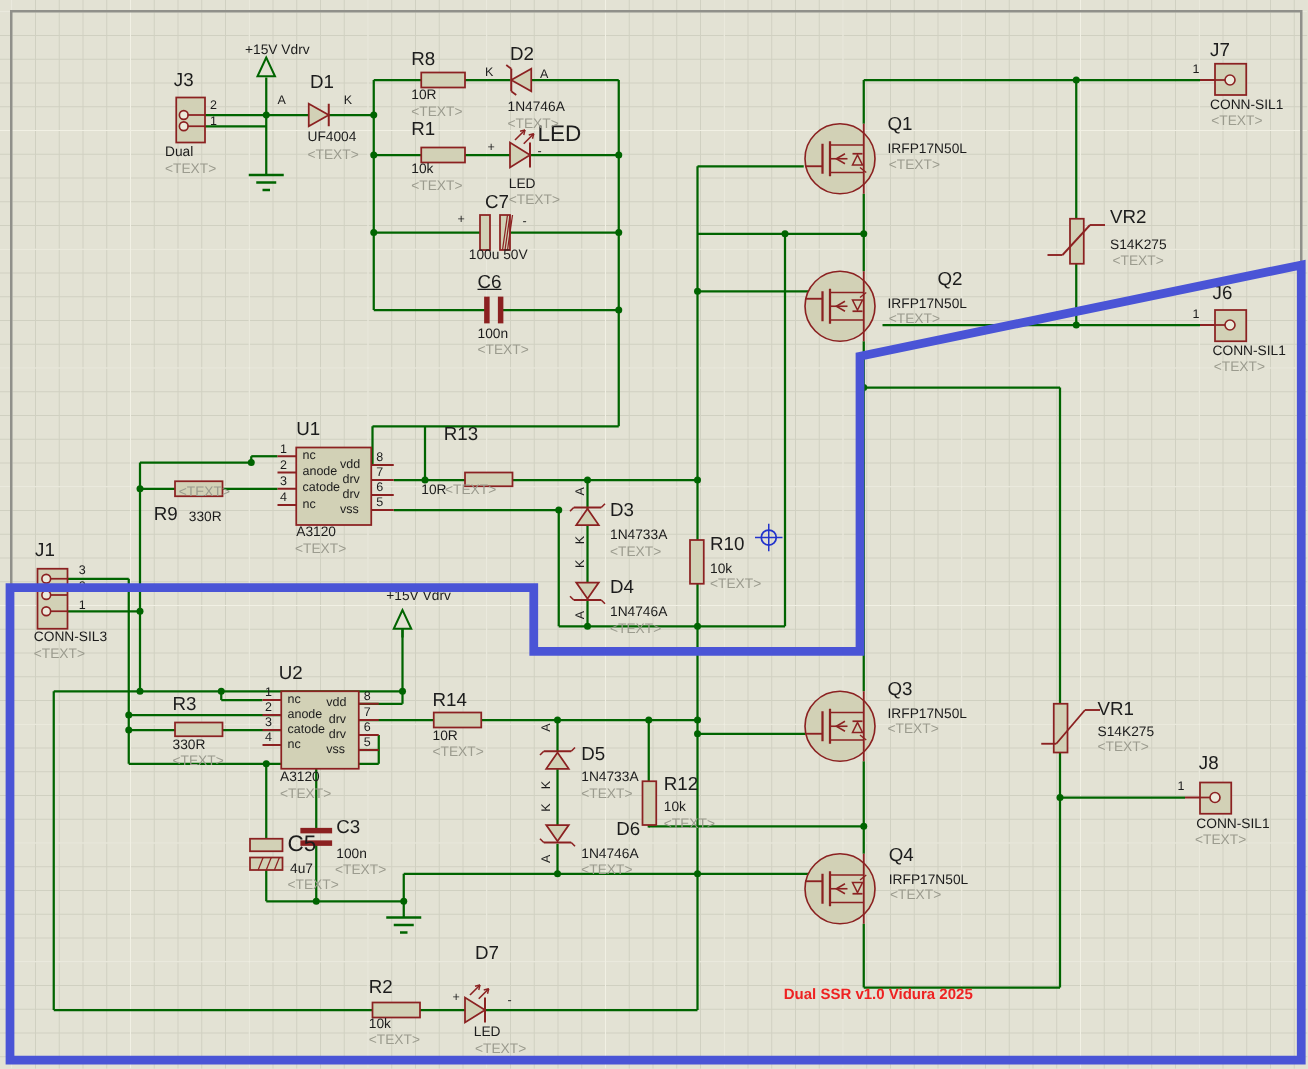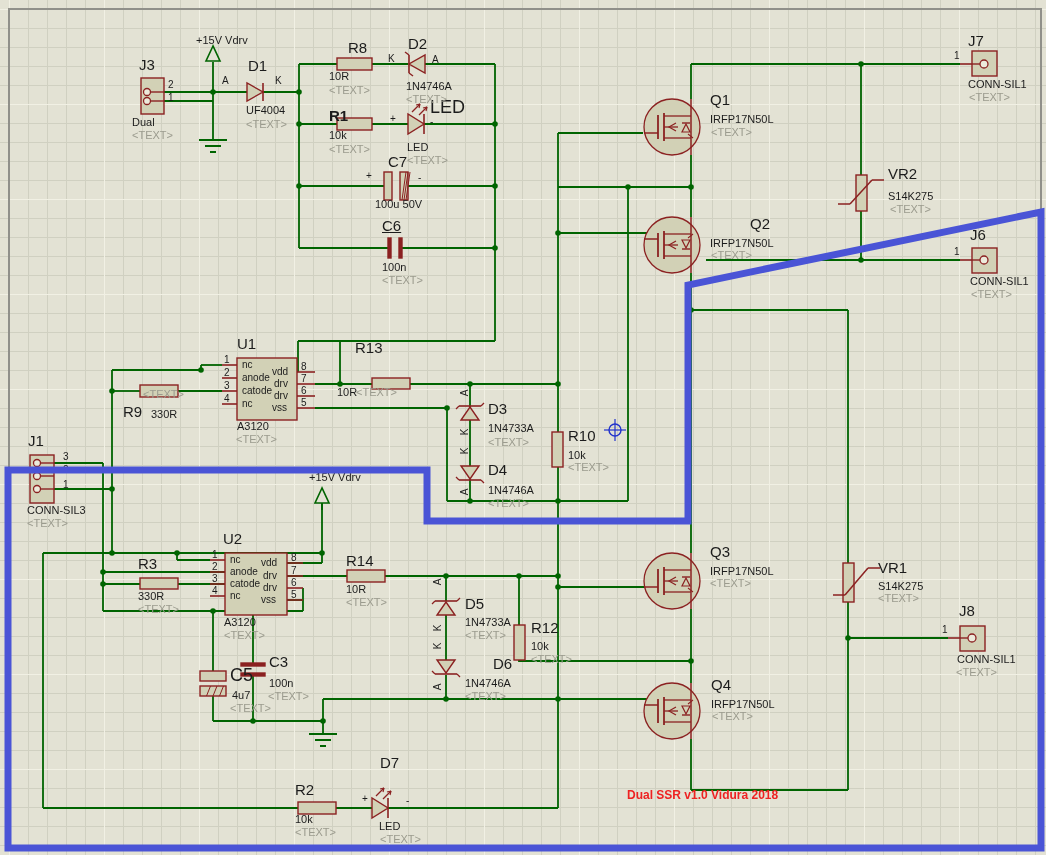--- a/index.html
+++ b/index.html
@@ -417,24 +417,24 @@
       <g>
         <circle cx="615" cy="430" r="6" fill="none" stroke="#2233cc" stroke-width="1.4"></circle>
         <line x1="604" y1="430" x2="626" y2="430" stroke="#2233cc" stroke-width="1.2"></line>
         <line x1="615" y1="419" x2="615" y2="441" stroke="#2233cc" stroke-width="1.2"></line>
       </g>
     </svg>
   <div id="sheet-border"></div>
   <div id="labels">
       <div class="lbl ref" style="left: 139px; top: 57px;">J3</div>
       <div class="lbl ref" style="left: 248px; top: 58px;">D1</div>
-      <div class="lbl ref" style="left: 348px; top: 40px;">R8</div>
+      <div class="lbl ref" style="left: 329px; top: 40px;">R8</div>
       <div class="lbl ref" style="left: 408px; top: 36px;">D2</div>
       <div class="lbl refbig" style="left: 430px; top: 98px;">LED</div>
-      <div class="lbl ref" style="left: 329px; top: 108px; font-weight: bold;">R1</div>
+      <div class="lbl ref" style="left: 329px; top: 96px;">R1</div>
       <div class="lbl ref" style="left: 388px; top: 154px;">C7</div>
       <div class="lbl ref" style="left: 382px; top: 218px; text-decoration: underline;">C6</div>
       <div class="lbl ref" style="left: 237px; top: 336px;">U1</div>
       <div class="lbl ref" style="left: 355px; top: 340px;">R13</div>
       <div class="lbl ref" style="left: 123px; top: 404px;">R9</div>
       <div class="lbl ref" style="left: 28px; top: 433px;">J1</div>
       <div class="lbl ref" style="left: 223px; top: 531px;">U2</div>
       <div class="lbl ref" style="left: 138px; top: 556px;">R3</div>
       <div class="lbl ref" style="left: 346px; top: 553px;">R14</div>
       <div class="lbl refbig" style="left: 230px; top: 666px;">C5</div>
@@ -577,17 +577,17 @@
       <div class="lbl ic" style="left: 230px; top: 566px;">anode</div>
       <div class="lbl ic" style="left: 230px; top: 578px;">catode</div>
       <div class="lbl ic" style="left: 230px; top: 590px;">nc</div>
       <div class="lbl ic" style="left: 261px; top: 557px;">vdd</div>
       <div class="lbl ic" style="left: 263px; top: 570px;">drv</div>
       <div class="lbl ic" style="left: 263px; top: 582px;">drv</div>
       <div class="lbl ic" style="left: 261px; top: 594px;">vss</div>
       <div class="lbl pwr" style="left: 196px; top: 34px;">+15V Vdrv</div>
       <div class="lbl pwr" style="left: 309px; top: 471px;">+15V Vdrv</div>
     </div>
-  <div class="lbl red" style="left:627px;top:789px;">Dual SSR v1.0 Vidura 2018</div>
+  <div class="lbl red" style="left:627px;top:789px;">Dual SSR v1.0 Vidura 2025</div>
   <svg id="overlay" width="1046" height="855">
       <polygon points="8,470 427,470 427,521 688,521 688,285 1041,212 1041,848 8,848" fill="none" stroke="#4a54d6" stroke-width="7" stroke-linejoin="miter"></polygon>
     </svg>
 </div>
 
 </body></html>

